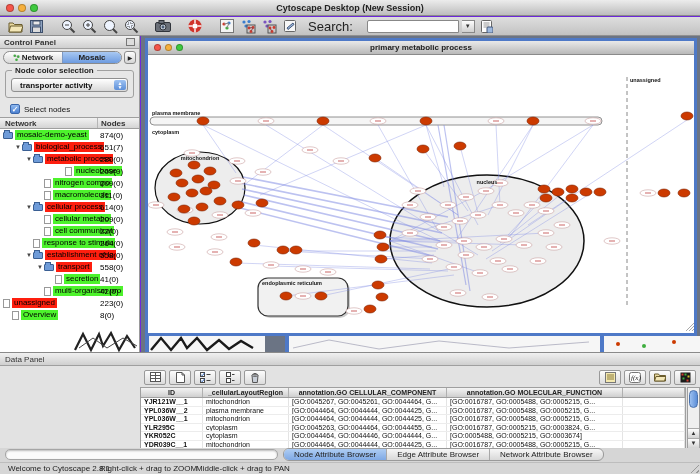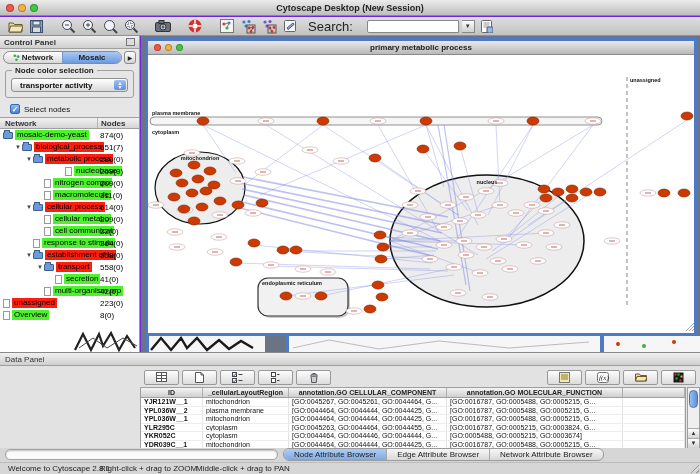--- a/index.html
+++ b/index.html
@@ -79,21 +79,21 @@
   .netwin .wt .wtitle2 { position:absolute; left:0; right:0; text-align:center; font-size:8px; font-weight:bold; color:#222; }
   .netwin .lights .light { width:7px; height:7px; }
   .canvas { position:absolute; left:0; top:14px; width:546px; height:278px; background:#fff; overflow:hidden; }
   .canvas svg { display:block; }
 
   
   .dpanel { position:absolute; left:0; top:352px; width:700px; height:96px; background:#e2e2e2; border-top:1px solid #8a8a8a; }
   .dp-header { height:13px; background:linear-gradient(#f0f0f0,#cfcfcf); border-bottom:1px solid #9f9f9f;
     font-size:8px; font-weight:normal; color:#333; display:flex; align-items:center; padding:0 5px; }
   .dp-toolbar { position:absolute; left:140px; right:0; top:14px; height:20px; display:flex; align-items:center; gap:3px; padding:0 4px; }
-  .dbtn { width:35px; height:15px; border:1px solid #999; border-radius:2px; background:linear-gradient(#fcfcfc,#dcdcdc);
+  .dbtn { width:22px; height:15px; border:1px solid #999; border-radius:2px; background:linear-gradient(#fcfcfc,#dcdcdc);
     display:flex; align-items:center; justify-content:center; }
   .dbtn svg { display:block; }
   .dp-right { margin-left:auto; display:flex; gap:3px; }
   .dtable { position:absolute; left:140px; top:34px; width:546px; height:62px; background:#fff; border:1px solid #9f9f9f; overflow:hidden; }
   .dhead { display:flex; height:10px; background:linear-gradient(#f4f4f4,#cfcfcf); border-bottom:1px solid #9f9f9f; }
   .dhead .hc { font-size:7px; font-weight:bold; color:#222; text-align:center; border-right:1px solid #b0b0b0;
     white-space:nowrap; overflow:hidden; line-height:9px; }
   .drow { display:flex; height:8.5px; border-bottom:1px solid #ececec; }
   .drow .dc { font-size:7px; color:#111; padding-left:3px; border-right:1px solid #e4e4e4; white-space:nowrap; overflow:hidden; line-height:8.5px; }
   .drow .dc.id { font-weight:bold; }
@@ -371,21 +371,21 @@
           <div class="trow" style="padding-left: 44px;">
             <span class="i-file"></span>
             <span class="tlabel green">multi-organism pro</span>
             <span class="tval">42(0)</span>
           </div>
           <div class="trow" style="padding-left: 3px;">
             <span class="i-file"></span>
             <span class="tlabel red">unassigned</span>
             <span class="tval">223(0)</span>
           </div>
-          <div class="trow" style="padding-left: 3px;">
+          <div class="trow" style="padding-left: 12px;">
             <span class="i-file"></span>
             <span class="tlabel green">Overview</span>
             <span class="tval">8(0)</span>
           </div>
         </div>
     </div>
 
     <div class="desktop">
       <div class="frag" style="left:4px; width:120px;">
         <svg width="116" height="16" viewBox="0 0 116 16">

